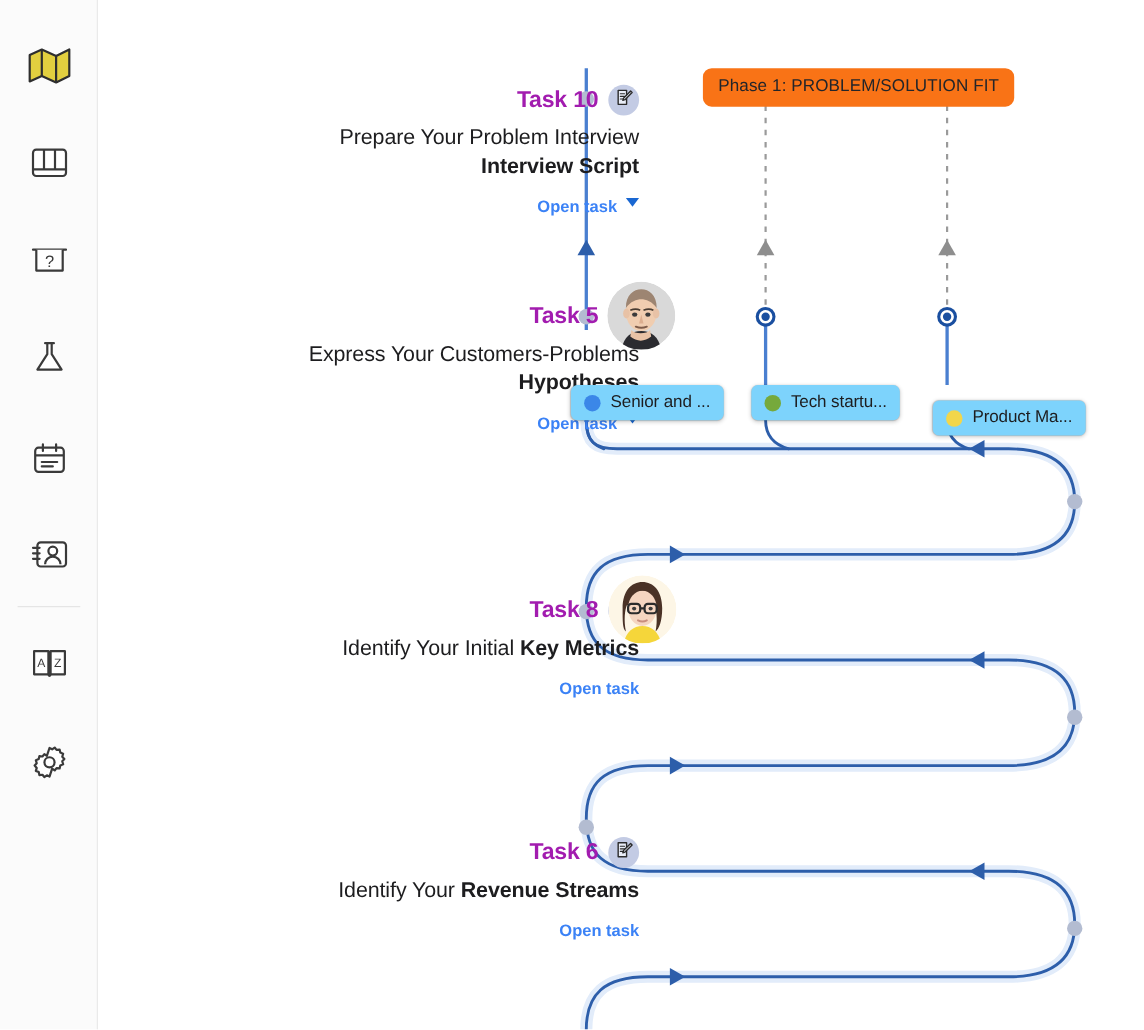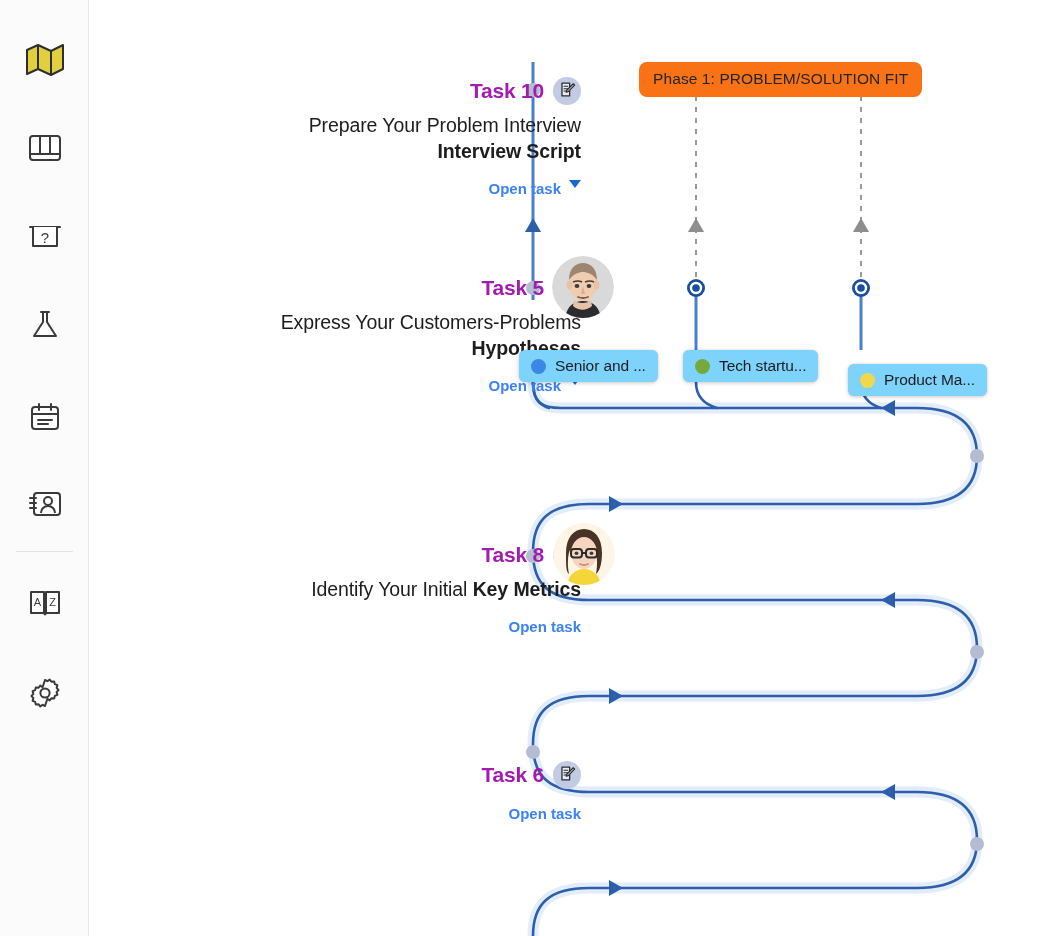--- a/index.html
+++ b/index.html
@@ -338,20 +338,21 @@
           <div class="task-head">
             <span class="task-num">Task 6</span>
             <span class="edit-btn">
               <span><svg width="17" height="17" viewBox="0 0 20 20">
   <path d="M3.5 2.5 h9 v15 h-9 z" fill="#e9edf7" stroke="#2b2b2b" stroke-width="1.5" stroke-linejoin="round"></path>
   <path d="M5.8 6.2 h4.5 M5.8 9 h4.5 M5.8 11.8 h3" stroke="#2b2b2b" stroke-width="1.2" stroke-linecap="round"></path>
   <path d="M16.8 3.3 l1.6 1.6 -7.6 7.6 -2.3 .7 .7-2.3 z" fill="#e9edf7" stroke="#2b2b2b" stroke-width="1.5" stroke-linejoin="round"></path>
 </svg></span>
             </span>
           </div>
+          <div class="task-title"><span>Identify Your </span><b>Revenue Streams</b></div>
           <div class="open-task">
             <span>Open task</span>
           </div>
         </div>
       </div>
 
     <div id="chips-layer">
         <div class="chip" style="left: 430px; top: 350px;">
           <span class="chip-dot" style="background:#3b87e8"></span>
           <span class="chip-text">Senior and ...</span>

